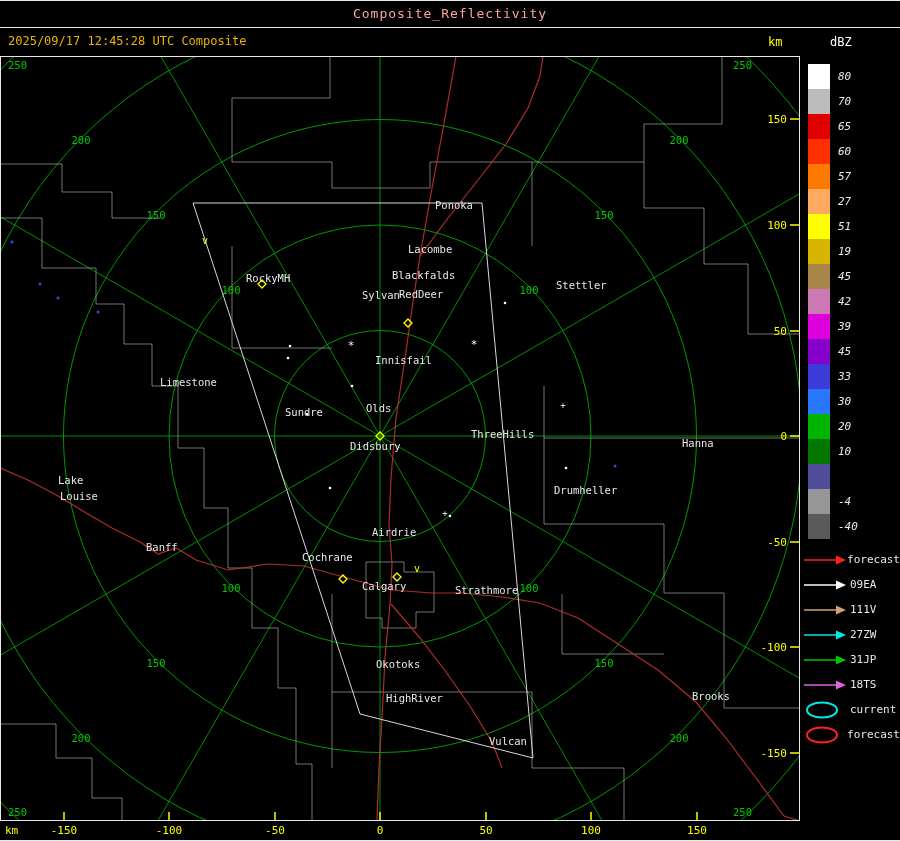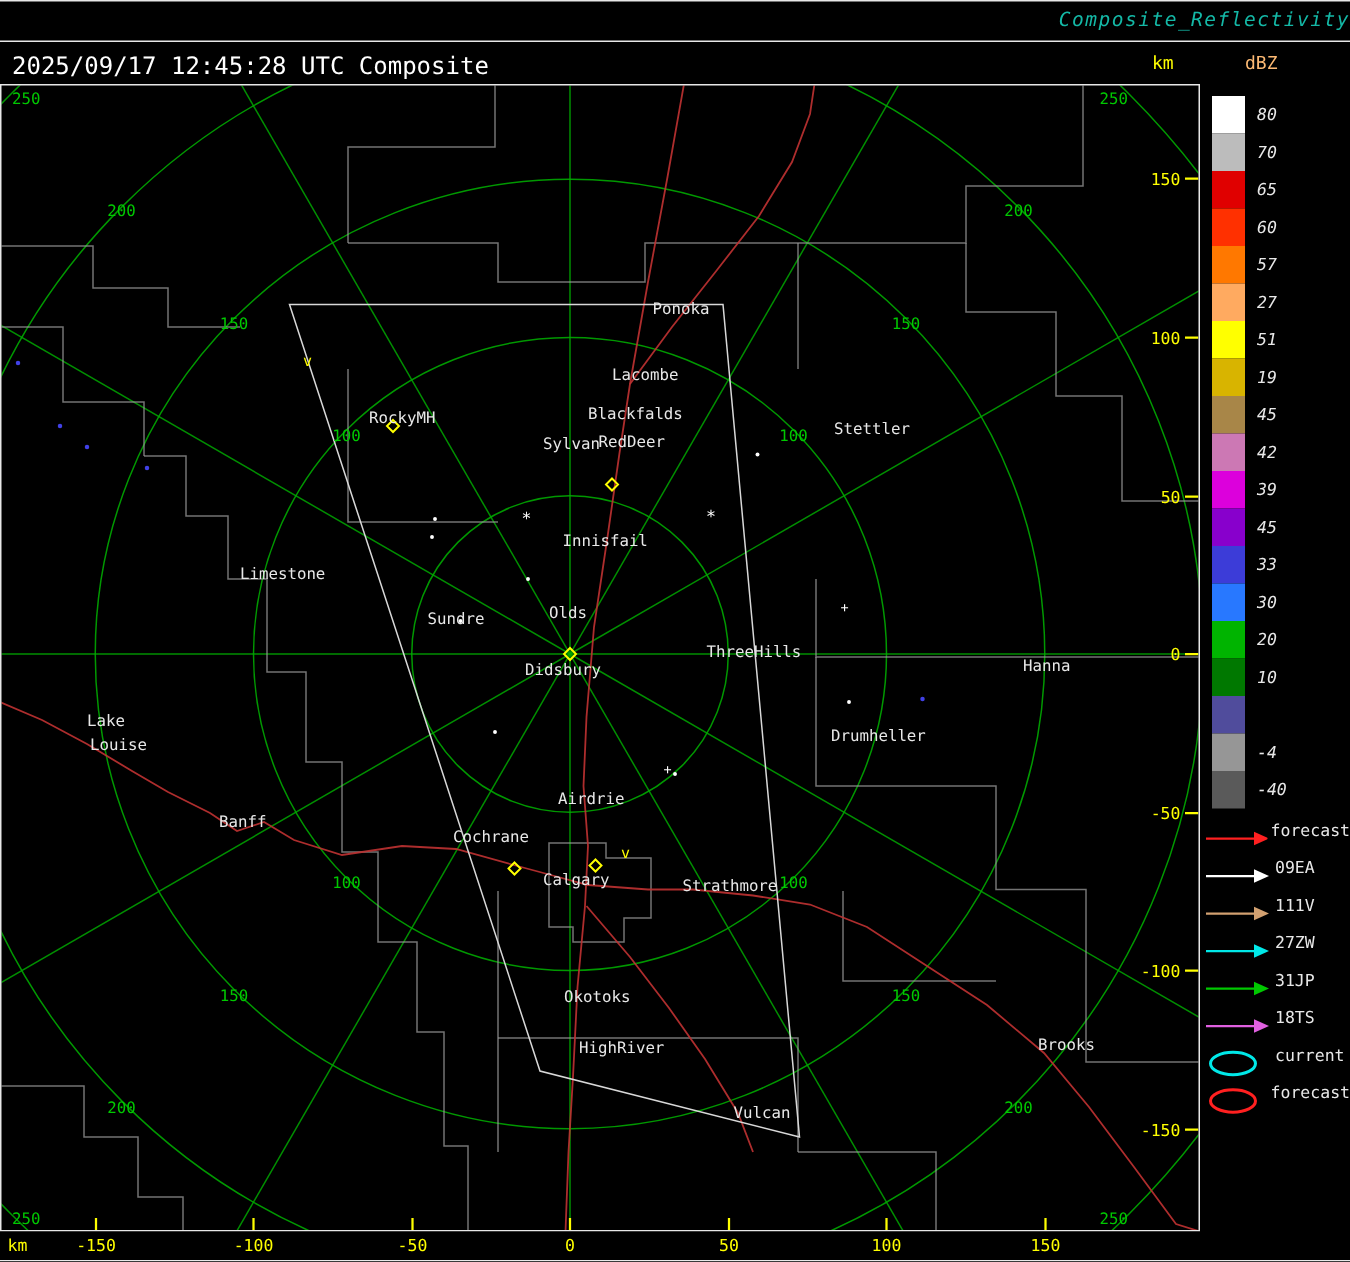--- a/index.html
+++ b/index.html
@@ -1,32 +1,32 @@
 <!DOCTYPE html>
 <html><head>
 <meta charset="utf-8">
 <style>
   html,body{margin:0;padding:0;background:#000;}
   .screen{position:relative;width:900px;height:841px;background:#000;overflow:hidden;
           font-family:"DejaVu Sans Mono","Liberation Mono",monospace;
           border-top:1px solid #e8e8e8;border-bottom:1px solid #e8e8e8;box-sizing:border-box;}
   .titlebar{position:absolute;left:0;top:0;width:100%;height:26px;border-bottom:1px solid #e8e8e8;
-            color:#14b8a6;font-size:13px;line-height:26px;text-align:right;letter-spacing:1px;font-style:italic;}
+            color:#fca5a5;font-size:13px;line-height:26px;text-align:center;letter-spacing:1px;}
   .infobar{position:absolute;left:0;top:27px;width:100%;height:28px;}
-  .timestamp{position:absolute;left:8px;top:6px;color:#ffffff;font-size:16px;white-space:pre;text-align:center;}
+  .timestamp{position:absolute;left:8px;top:6px;color:#eab308;font-size:12px;white-space:pre;text-align:center;}
   .unit-top{position:absolute;left:768px;top:7px;color:#ffff00;font-size:12px;}
-  .dbz-label{position:absolute;left:830px;top:7px;color:#fdba74;font-size:12px;}
+  .dbz-label{position:absolute;left:830px;top:7px;color:#ffffff;font-size:12px;}
   .map-frame{position:absolute;left:0;top:55px;width:800px;height:765px;}
   .sidebar{position:absolute;left:800px;top:55px;width:100px;height:765px;}
   #scale-list{position:absolute;left:0;top:8px;width:100px;}
   .scale-row{position:relative;height:25px;}
   .scale-swatch{position:absolute;left:8px;top:0;width:22px;height:25px;}
   .scale-label{position:absolute;left:38px;top:0;height:25px;line-height:25px;color:#e8e8e8;font-size:11px;font-style:italic;}
   #legend-list{position:absolute;left:2px;top:491px;width:98px;}
-  .legend-row{height:25px;display:flex;align-items:flex-start;}
+  .legend-row{height:25px;display:flex;align-items:center;}
   .legend-label{color:#e8e8e8;font-size:11px;margin-left:2px;}
   .bottombar{position:absolute;left:0;top:820px;width:900px;height:20px;}
   .km-bottom{position:absolute;left:5px;top:3px;color:#ffff00;font-size:11px;}
   .xlabel{position:absolute;top:3px;width:44px;text-align:center;color:#ffff00;font-size:11px;}
   svg text{font-family:"DejaVu Sans Mono","Liberation Mono",monospace;}
 </style>
 </head>
 <body>
 
 <div class="screen">

